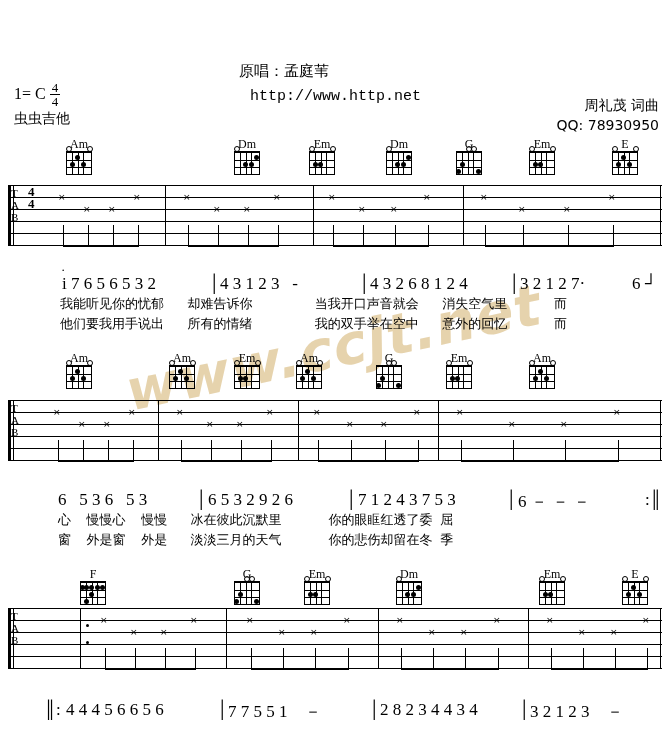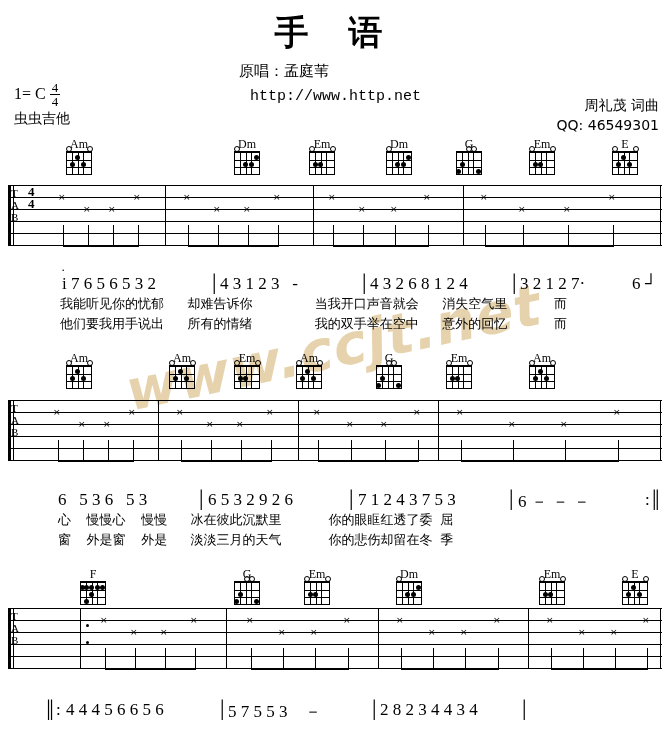--- a/index.html
+++ b/index.html
@@ -170,30 +170,29 @@
     position:absolute;
     font-size:13px;
     font-family:"Liberation Serif", serif;
   }
 </style>
 </head>
 <body>
 
 <div class="sheet">
 
-  <div class="title">手 语</div>
   <div class="orig">原唱：孟庭苇</div>
   <div class="url">http://www.http.net</div>
 
   <div class="key">
     <span>1= C</span><span class="frac"><span class="num">4</span><span class="den">4</span></span>
   </div>
   <div class="instr">虫虫吉他</div>
   <div class="credit1">周礼茂 词曲</div>
-  <div class="credit2">QQ: 46549301</div>
+  <div class="credit2">QQ: 78930950</div>
 
   <div class="watermark">www.ccjt.net</div>
 
   <div class="chordbox" style="left:62px;top:138px;">
     <div class="cname">Am</div>
     <div class="chordgrid">
       <i class="h1"></i>
         <i class="h2"></i>
         <i class="v1"></i>
         <i class="v2"></i>
@@ -693,19 +692,20 @@
       <div class="stem" style="left:575px;top:40px;height:22px;"></div>
       <div class="stem" style="left:607px;top:40px;height:22px;"></div>
       <div class="stem" style="left:639px;top:40px;height:22px;"></div>
       <div class="beam" style="left:543px;top:60px;width:97px;"></div>
     </div>
   </div>
 
   <div class="numrow" style="left:44px;top:700px;">║:</div>
   <div class="numrow" style="left:66px;top:700px;">4 4 4 5 6 6 5 6</div>
   <div class="numrow" style="left:216px;top:700px;">│</div>
-  <div class="numrow" style="left:228px;top:700px;">5 7 5 5 3    －</div>
+  <div class="numrow" style="left:228px;top:700px;">7 7 5 5 1    －</div>
   <div class="numrow" style="left:368px;top:700px;">│</div>
   <div class="numrow" style="left:380px;top:700px;">2 8 2 3 4 4 3 4</div>
   <div class="numrow" style="left:518px;top:700px;">│</div>
+  <div class="numrow" style="left:530px;top:700px;">3 2 1 2 3    －</div>
 
 
 </div>
 
 </body></html>

